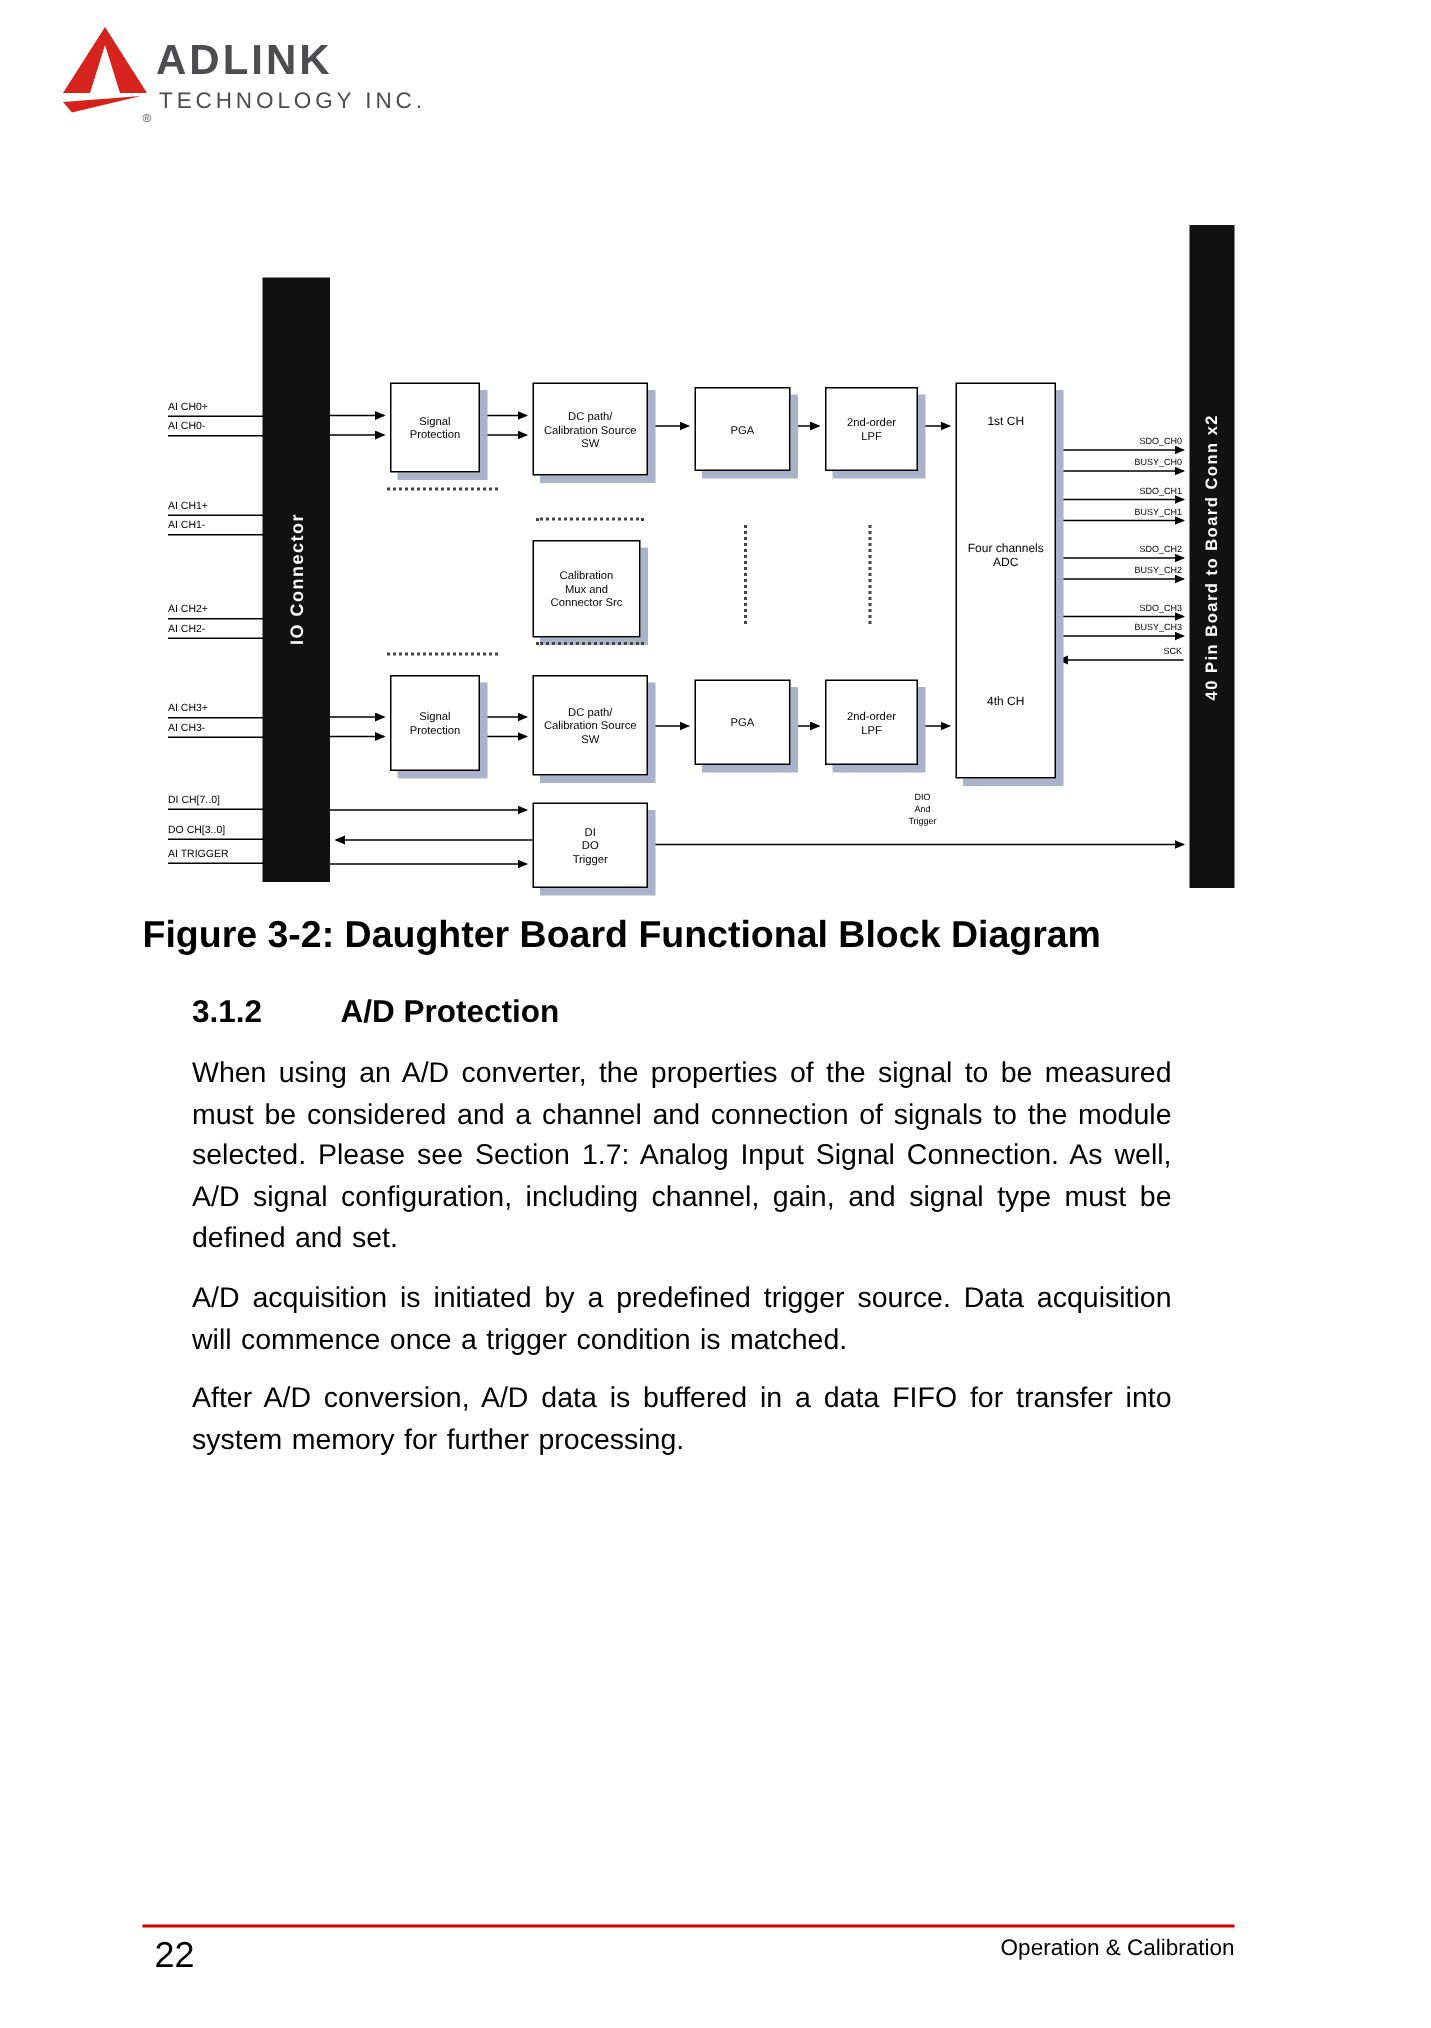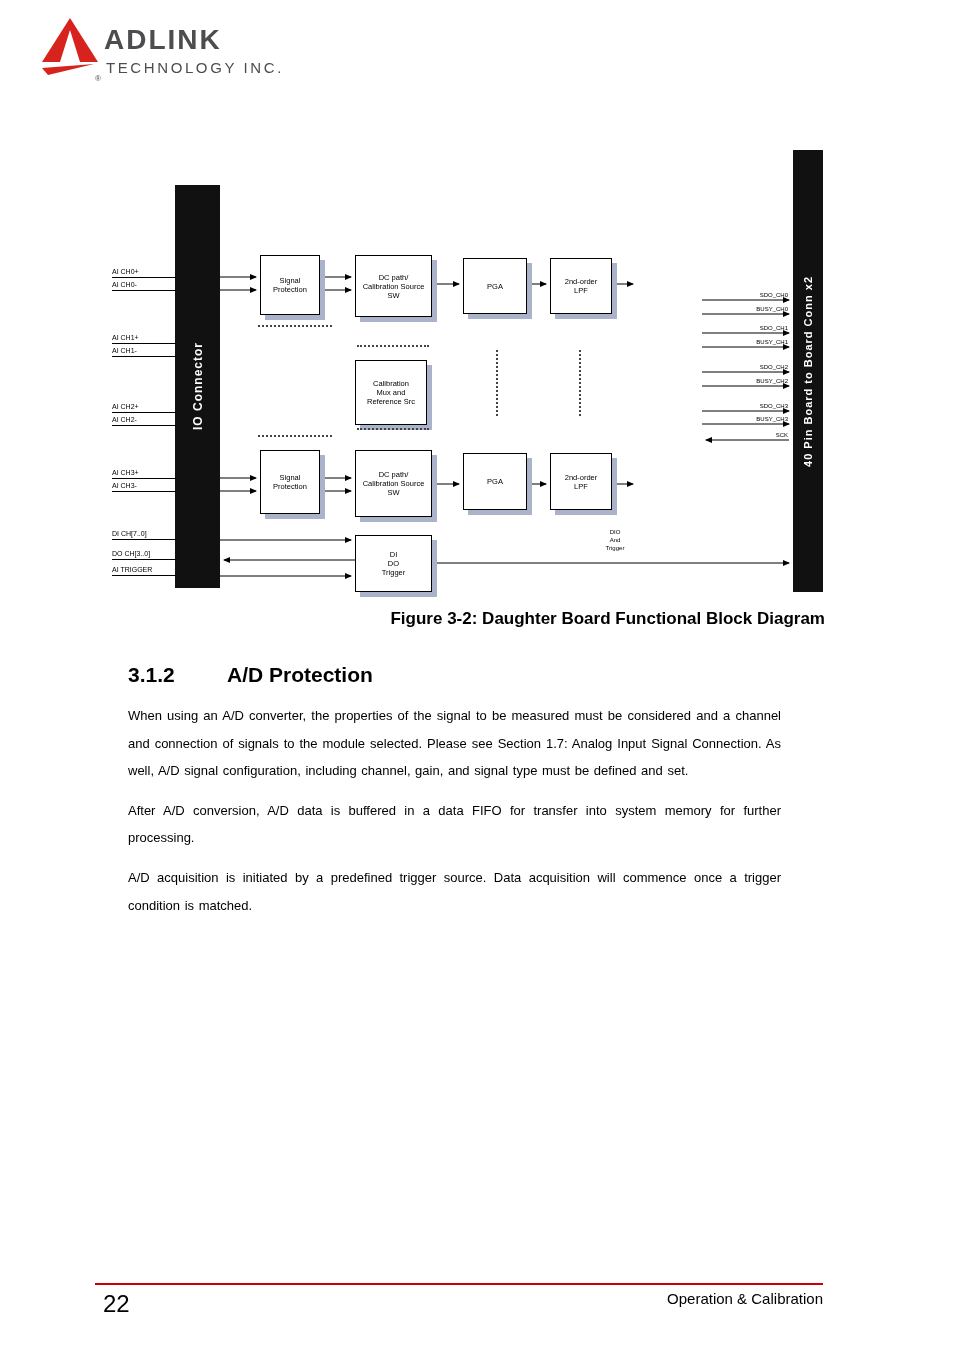--- a/index.html
+++ b/index.html
@@ -28,26 +28,26 @@
     line-height:9px;white-space:pre-line;}
   .sig{position:absolute;left:112px;width:64px;font-size:7px;line-height:8px;
     border-bottom:1px solid #000;padding-bottom:1px;}
   .bus{position:absolute;left:718px;width:70px;text-align:right;font-size:6px;
     line-height:7px;}
   .dio-lab{position:absolute;left:594px;top:528px;width:42px;text-align:center;
     font-size:6px;line-height:8px;white-space:pre-line;}
   .dot-h{position:absolute;border-top:2px dotted #444;height:0;}
   .dot-v{position:absolute;border-left:2px dotted #444;width:0;}
   
-  .caption{position:absolute;left:95px;top:609px;width:730px;text-align:right;
-    font-size:17px;font-weight:bold;}
+  .caption{position:absolute;left:95px;top:609px;width:730px;text-align:left;
+    font-size:25px;font-weight:bold;}
   .heading{position:absolute;left:128px;top:663px;font-size:21px;font-weight:bold;}
   .heading .num{display:inline-block;width:99px;}
   .bodytext{position:absolute;left:128px;top:702px;width:665px;}
-  .bodytext p{margin:0 12px 12px 0;font-size:13px;line-height:27.6px;
+  .bodytext p{margin:0 12px 12px 0;font-size:19px;line-height:27.6px;
     text-align:justify;word-spacing:1px;}
   .footer-rule{position:absolute;left:95px;top:1283px;width:728px;height:2px;
     background:#cc0000;}
   .footer-page{position:absolute;left:103px;top:1290px;font-size:24px;}
   .footer-title{position:absolute;left:95px;top:1290px;width:728px;
     text-align:right;font-size:15px;}
 </style>
 </head>
 <body>
 
@@ -130,31 +130,37 @@
 Protection</div>
     <div class="blk" style="left:355px;top:255px;width:75px;height:60px;">DC path/
 Calibration Source
 SW</div>
     <div class="blk" style="left:463px;top:258px;width:62px;height:54px;">PGA</div>
     <div class="blk" style="left:550px;top:258px;width:60px;height:54px;">2nd-order
 LPF</div>
 
     <div class="blk" style="left:355px;top:360px;width:70px;height:63px;">Calibration
 Mux and
-Reference Src</div>
+Connector Src</div>
 
     <div class="blk" style="left:260px;top:450px;width:58px;height:62px;">Signal
 Protection</div>
     <div class="blk" style="left:355px;top:450px;width:75px;height:65px;">DC path/
 Calibration Source
 SW</div>
     <div class="blk" style="left:463px;top:453px;width:62px;height:55px;">PGA</div>
     <div class="blk" style="left:550px;top:453px;width:60px;height:55px;">2nd-order
 LPF</div>
 
+    <div class="blk" style="left:637px;top:255px;width:65px;height:262px;">
+      <span class="adc-lab" style="top:20px;">1st CH</span>
+      <span class="adc-lab" style="top:105px;">Four channels
+ADC</span>
+      <span class="adc-lab" style="top:207px;">4th CH</span>
+    </div>
 
     <div class="blk" style="left:355px;top:535px;width:75px;height:55px;">DI
 DO
 Trigger</div>
 
     <div class="dio-lab">DIO
 And
 Trigger</div>
 
     <div class="dot-h" style="left:258px;top:325px;width:74px;"></div>
@@ -176,21 +182,21 @@
   </div>
 
   <div class="caption">Figure 3-2: Daughter Board Functional Block Diagram</div>
 
   <div class="heading">
     <span class="num">3.1.2</span><span>A/D Protection</span>
   </div>
 
   <div class="bodytext">
     <p>When using an A/D converter, the properties of the signal to be measured must be considered and a channel and connection of signals to the module selected. Please see Section 1.7: Analog Input Signal Connection. As well, A/D signal configuration, including channel, gain, and signal type must be defined and set.</p>
+    <p>A/D acquisition is initiated by a predefined trigger source. Data acquisition will commence once a trigger condition is matched.</p>
     <p>After A/D conversion, A/D data is buffered in a data FIFO for transfer into system memory for further processing.</p>
-    <p>A/D acquisition is initiated by a predefined trigger source. Data acquisition will commence once a trigger condition is matched.</p>
   </div>
 
   <div class="footer-rule"></div>
   <div class="footer-page">22</div>
   <div class="footer-title">Operation &amp; Calibration</div>
 
 </div>
 
 </body></html>

